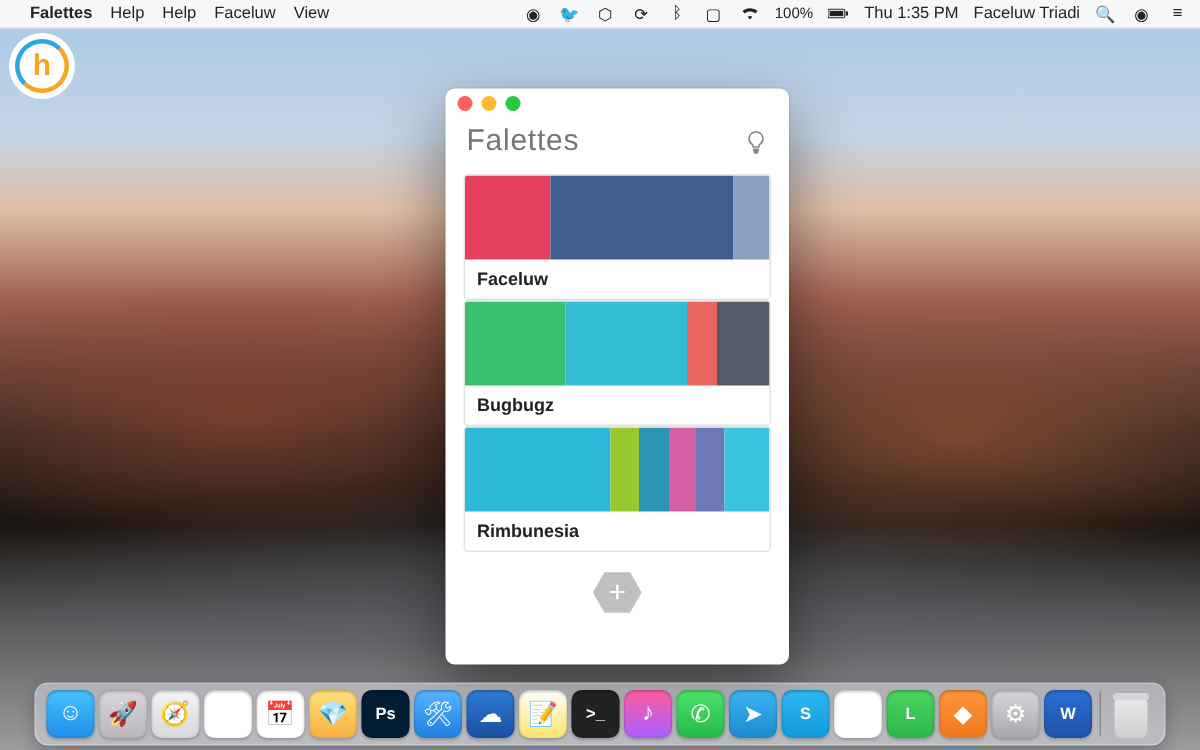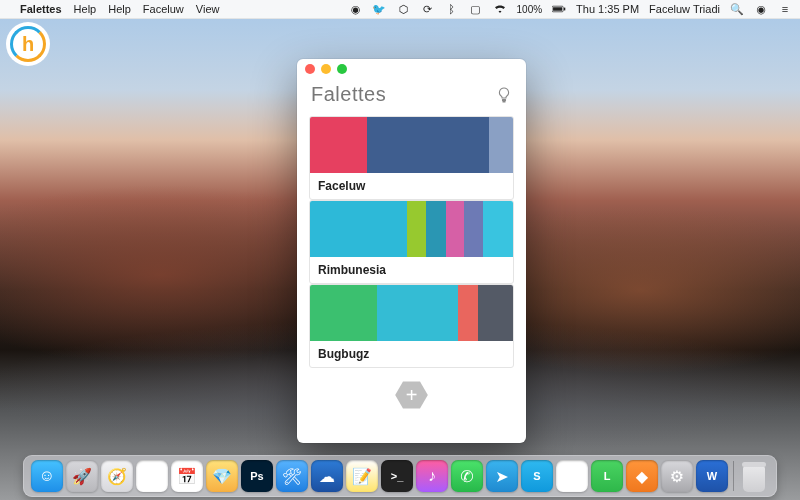--- a/index.html
+++ b/index.html
@@ -114,37 +114,37 @@
         <div class="pcard">
           <div class="swatches">
             <span style="background: rgb(230, 64, 96); flex: 0 0 28%;"></span>
             <span style="background: rgb(63, 94, 143); flex: 0 0 60%;"></span>
             <span style="background: rgb(138, 160, 196); flex: 0 0 12%;"></span>
           </div>
           <div class="pname">Faceluw</div>
         </div>
         <div class="pcard">
           <div class="swatches">
+            <span style="background: rgb(59, 192, 111); flex: 0 0 33%;"></span>
+            <span style="background: rgb(52, 188, 212); flex: 0 0 40%;"></span>
+            <span style="background: rgb(233, 102, 94); flex: 0 0 10%;"></span>
+            <span style="background: rgb(84, 90, 102); flex: 0 0 17%;"></span>
+          </div>
+          <div class="pname">Bugbugz</div>
+        </div>
+        <div class="pcard">
+          <div class="swatches">
             <span style="background: rgb(45, 185, 216); flex: 0 0 48%;"></span>
             <span style="background: rgb(151, 201, 47); flex: 0 0 9%;"></span>
             <span style="background: rgb(42, 150, 179); flex: 0 0 10%;"></span>
             <span style="background: rgb(214, 96, 166); flex: 0 0 9%;"></span>
             <span style="background: rgb(109, 122, 181); flex: 0 0 9%;"></span>
             <span style="background: rgb(57, 196, 224); flex: 0 0 15%;"></span>
           </div>
           <div class="pname">Rimbunesia</div>
-        </div>
-        <div class="pcard">
-          <div class="swatches">
-            <span style="background: rgb(59, 192, 111); flex: 0 0 33%;"></span>
-            <span style="background: rgb(52, 188, 212); flex: 0 0 40%;"></span>
-            <span style="background: rgb(233, 102, 94); flex: 0 0 10%;"></span>
-            <span style="background: rgb(84, 90, 102); flex: 0 0 17%;"></span>
-          </div>
-          <div class="pname">Bugbugz</div>
         </div>
       </div>
     <div class="addbtn">+</div>
   </div>
 
   <div class="dock" id="dock">
       <div class="dockicon" style="background: linear-gradient(rgb(70, 194, 255), rgb(30, 143, 232));">☺</div>
       <div class="dockicon" style="background: linear-gradient(rgb(216, 216, 220), rgb(184, 184, 188));">🚀</div>
       <div class="dockicon" style="background: linear-gradient(rgb(244, 244, 246), rgb(216, 216, 220));">🧭</div>
       <div class="dockicon" style="background: rgb(255, 255, 255);">◉</div>

